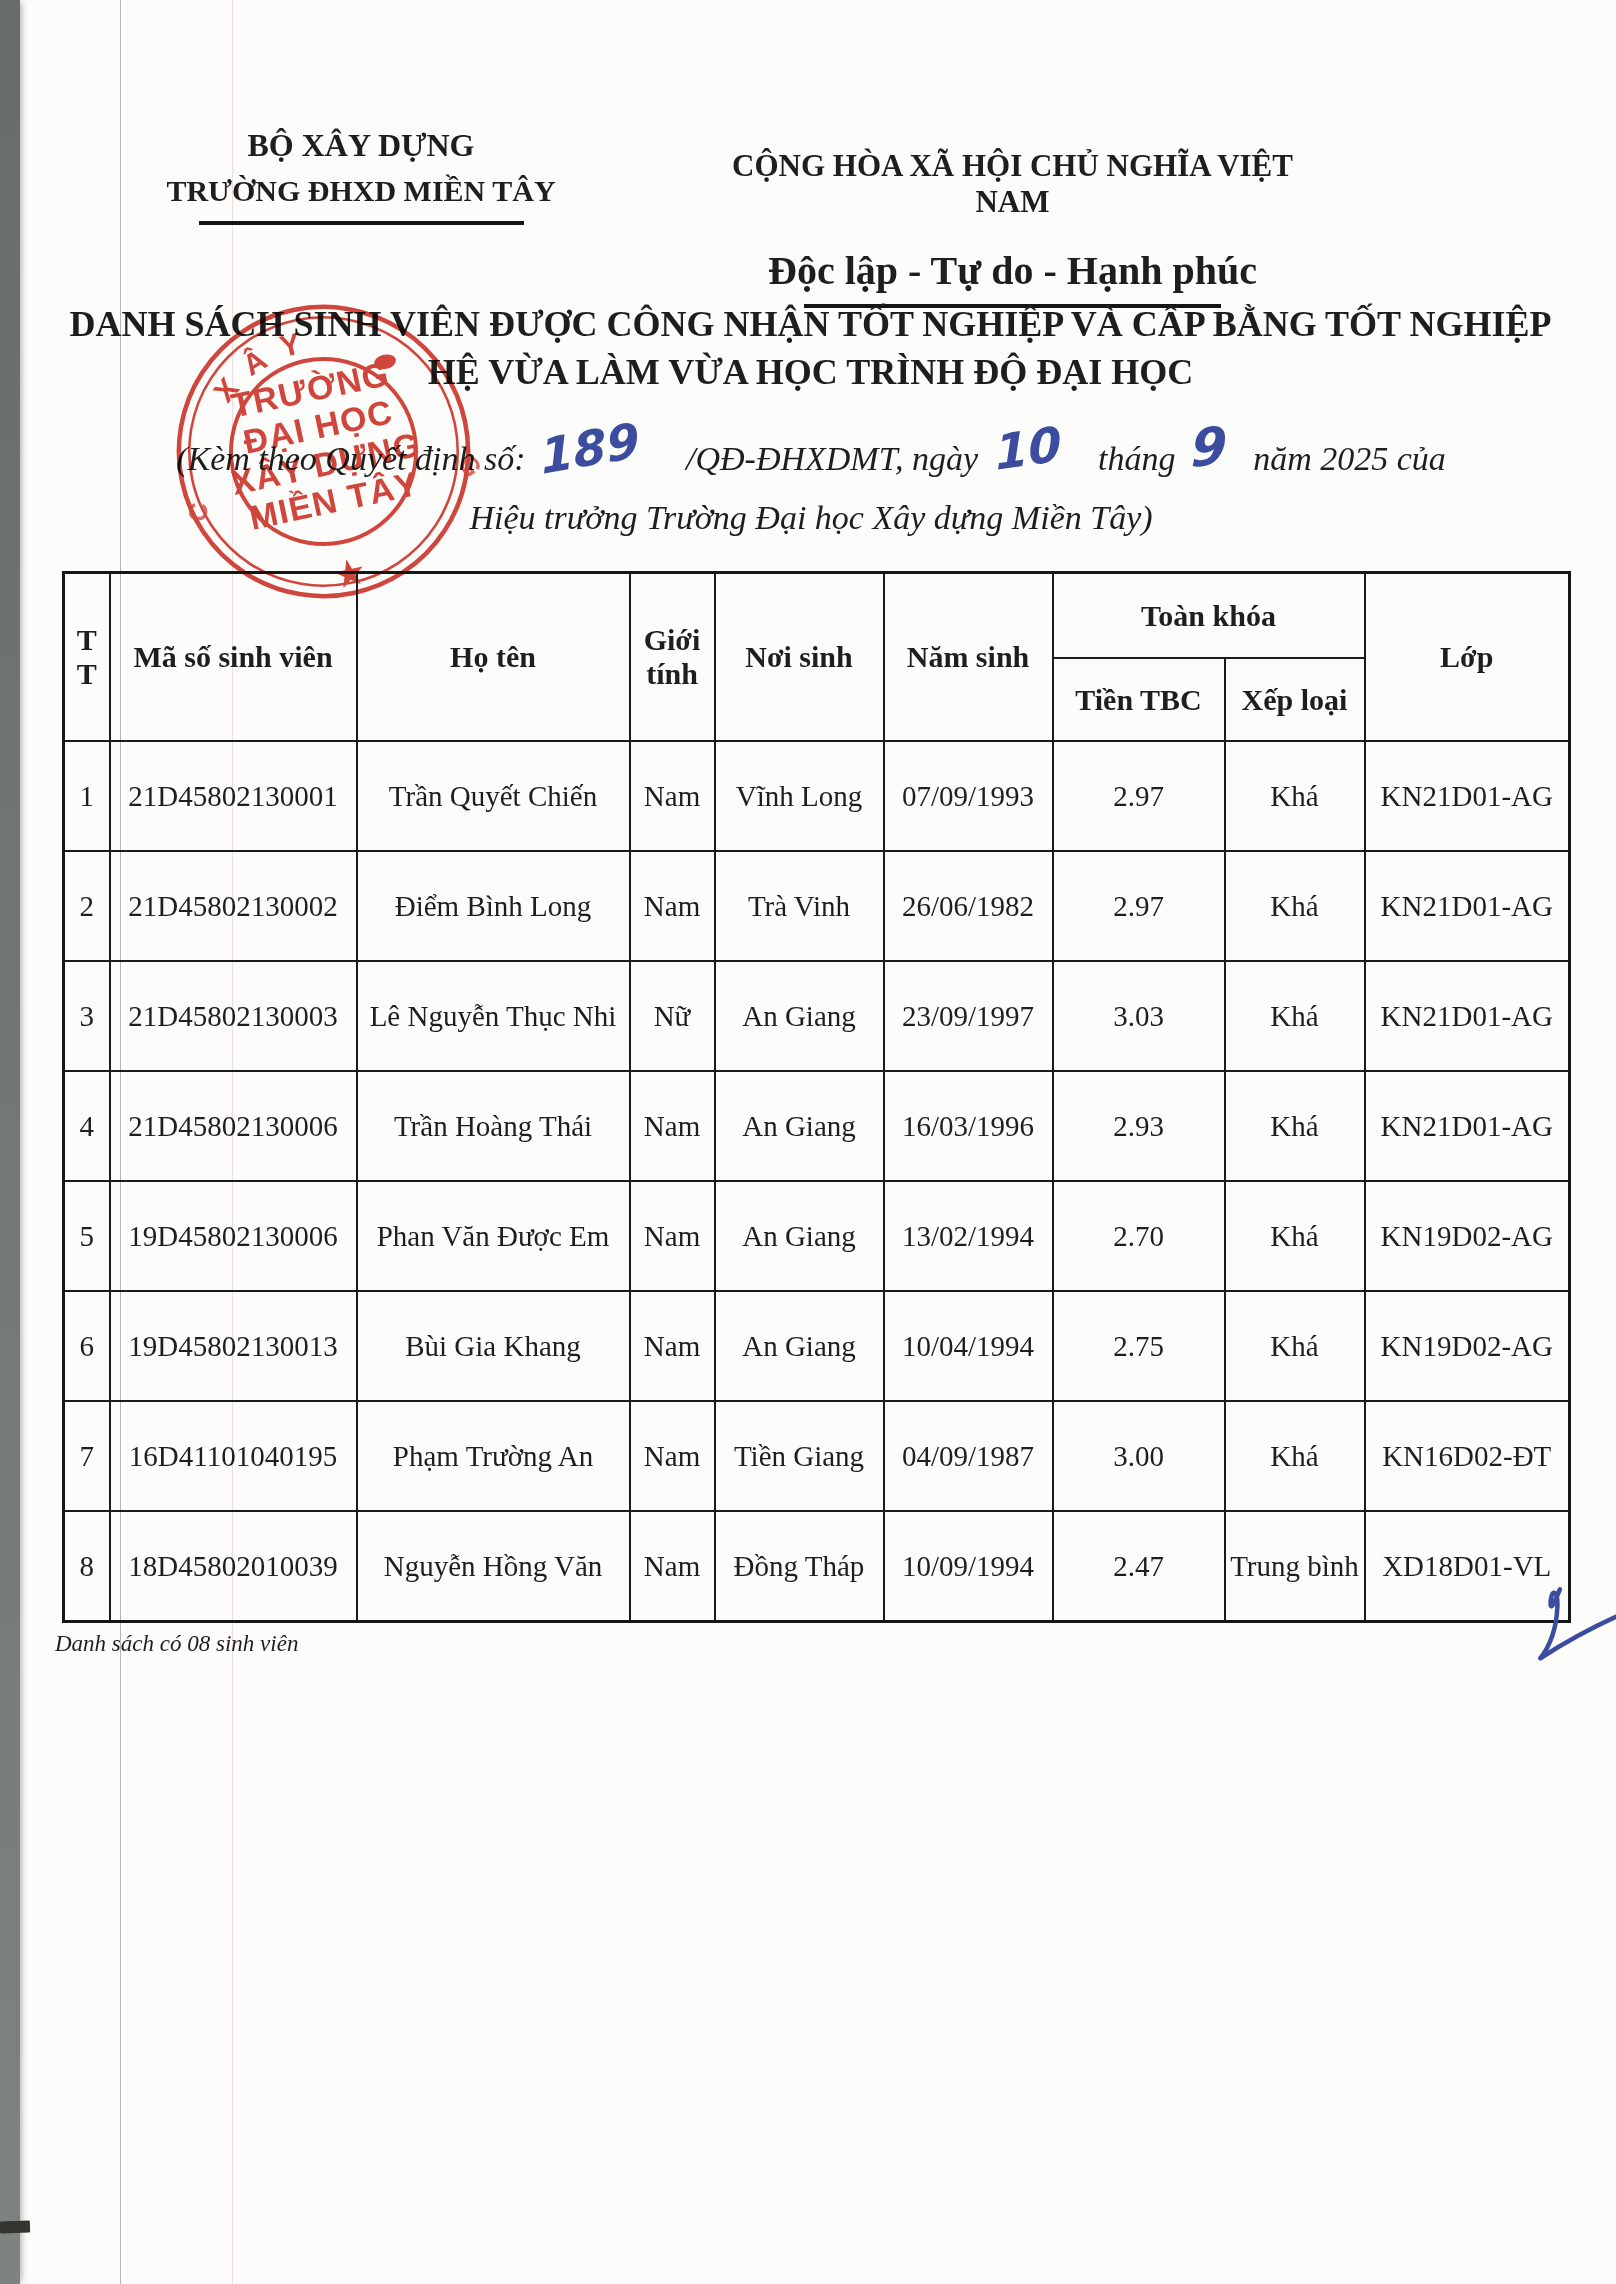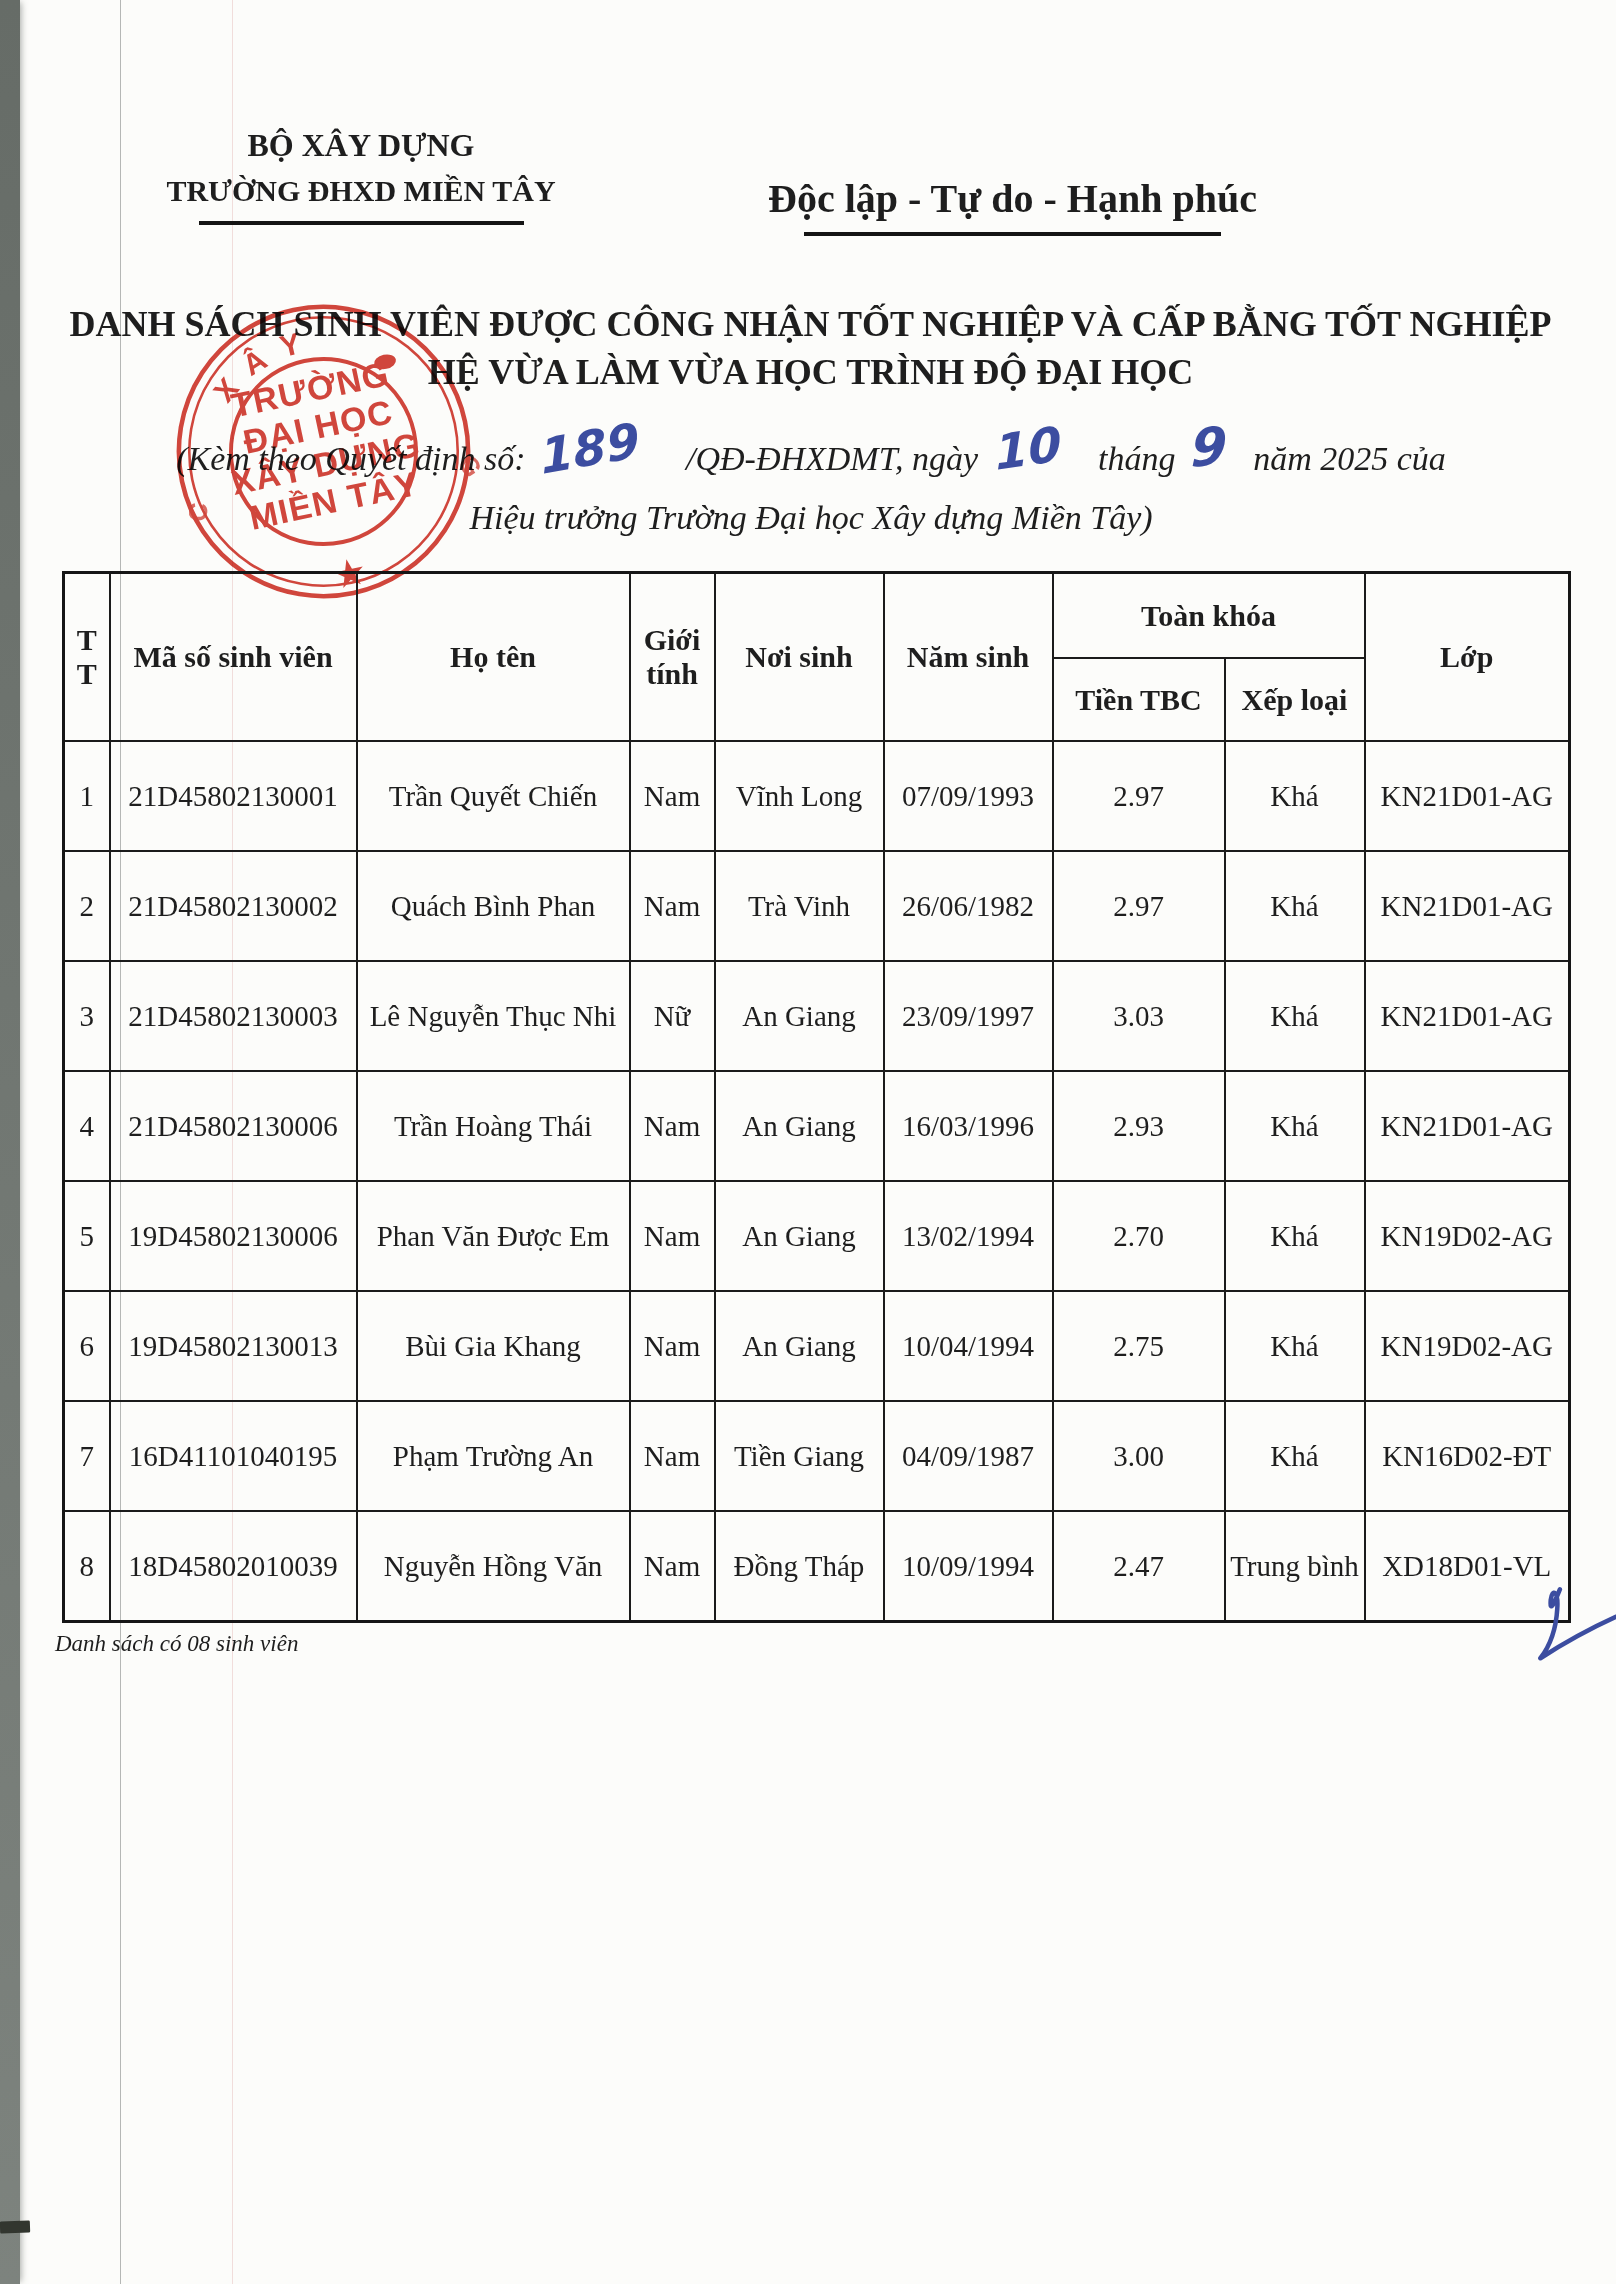--- a/index.html
+++ b/index.html
@@ -68,20 +68,21 @@
   <div class="fold-line f2"></div>
   <div class="corner-mark"></div>
 
   <div class="hdr hdr-left">
     <div class="l1">BỘ XÂY DỰNG</div>
     <div class="l2">TRƯỜNG ĐHXD MIỀN TÂY</div>
     <div class="rule"></div>
   </div>
 
   <div class="hdr hdr-right">
+    <div class="l1">CỘNG HÒA XÃ HỘI CHỦ NGHĨA VIỆT NAM</div>
     <div class="l2">Độc lập - Tự do - Hạnh phúc</div>
     <div class="rule"></div>
   </div>
 
   <div class="title">
     <div>DANH SÁCH SINH VIÊN ĐƯỢC CÔNG NHẬN TỐT NGHIỆP VÀ CẤP BẰNG TỐT NGHIỆP</div>
     <div>HỆ VỪA LÀM VỪA HỌC TRÌNH ĐỘ ĐẠI HỌC</div>
   </div>
 
   <div class="subtitle">
@@ -156,21 +157,21 @@
       <td class="c-ns">Vĩnh Long</td>
       <td class="c-nam">07/09/1993</td>
       <td class="c-gpa">2.97</td>
       <td class="c-rank">Khá</td>
       <td class="c-lop">KN21D01-AG</td>
     </tr>
 
     <tr>
       <td class="c-tt">2</td>
       <td class="c-id">21D45802130002</td>
-      <td class="c-name">Quách Bình Phan</td>
+      <td class="c-name">Điểm Bình Long</td>
       <td class="c-gt">Nam</td>
       <td class="c-ns">Trà Vinh</td>
       <td class="c-nam">26/06/1982</td>
       <td class="c-gpa">2.97</td>
       <td class="c-rank">Khá</td>
       <td class="c-lop">KN21D01-AG</td>
     </tr>
 
     <tr>
       <td class="c-tt">3</td>

